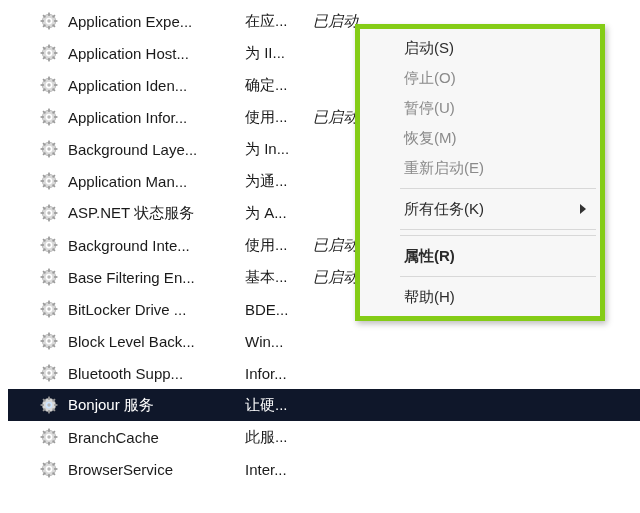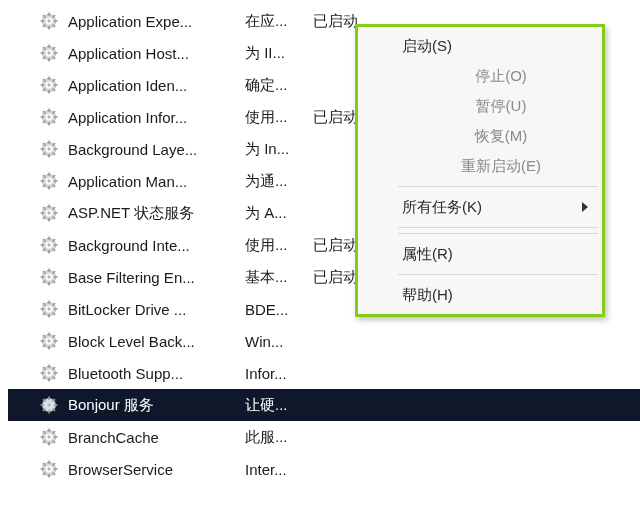--- a/index.html
+++ b/index.html
@@ -37,49 +37,50 @@
       width: 205px;
       overflow: hidden;
     }
     .col-desc {
       width: 68px;
       overflow: hidden;
     }
     .col-status {
       width: 80px;
       overflow: hidden;
+      font-style: italic;
     }
     .gear-icon { flex: 0 0 22px; margin-right: 6px; display: inline-flex; }
     .name-text { overflow: hidden; text-overflow: ellipsis; white-space: nowrap; }
 
     .context-menu {
       position: absolute;
       top: 24px;
       left: 355px;
       width: 250px;
       background: #f7f7f7;
-      border: 3px solid #84cc16;
+      border: 5px solid #84cc16;
       box-shadow: 2px 3px 6px rgba(0,0,0,0.25);
       padding: 4px 2px;
     }
     .menu-strip {
       position: absolute;
       top: 2px; bottom: 2px; left: 2px;
       width: 32px;
     }
     .menu-item {
       position: relative;
       height: 30px;
       line-height: 30px;
       padding-left: 42px;
       color: #2b2b2b;
       cursor: default;
     }
-    .menu-item.disabled { color: #8a8a8a; text-align: center; }
-    .menu-item.bold { font-weight: 400; }
+    .menu-item.disabled { color: #8a8a8a; }
+    .menu-item.bold { font-weight: 700; }
     .menu-sep {
       height: 1px;
       background: #d8d8d8;
       margin: 5px 2px 5px 38px;
     }
     .submenu-arrow {
       position: absolute;
       right: 12px;
       top: 50%;
       transform: translateY(-50%);

